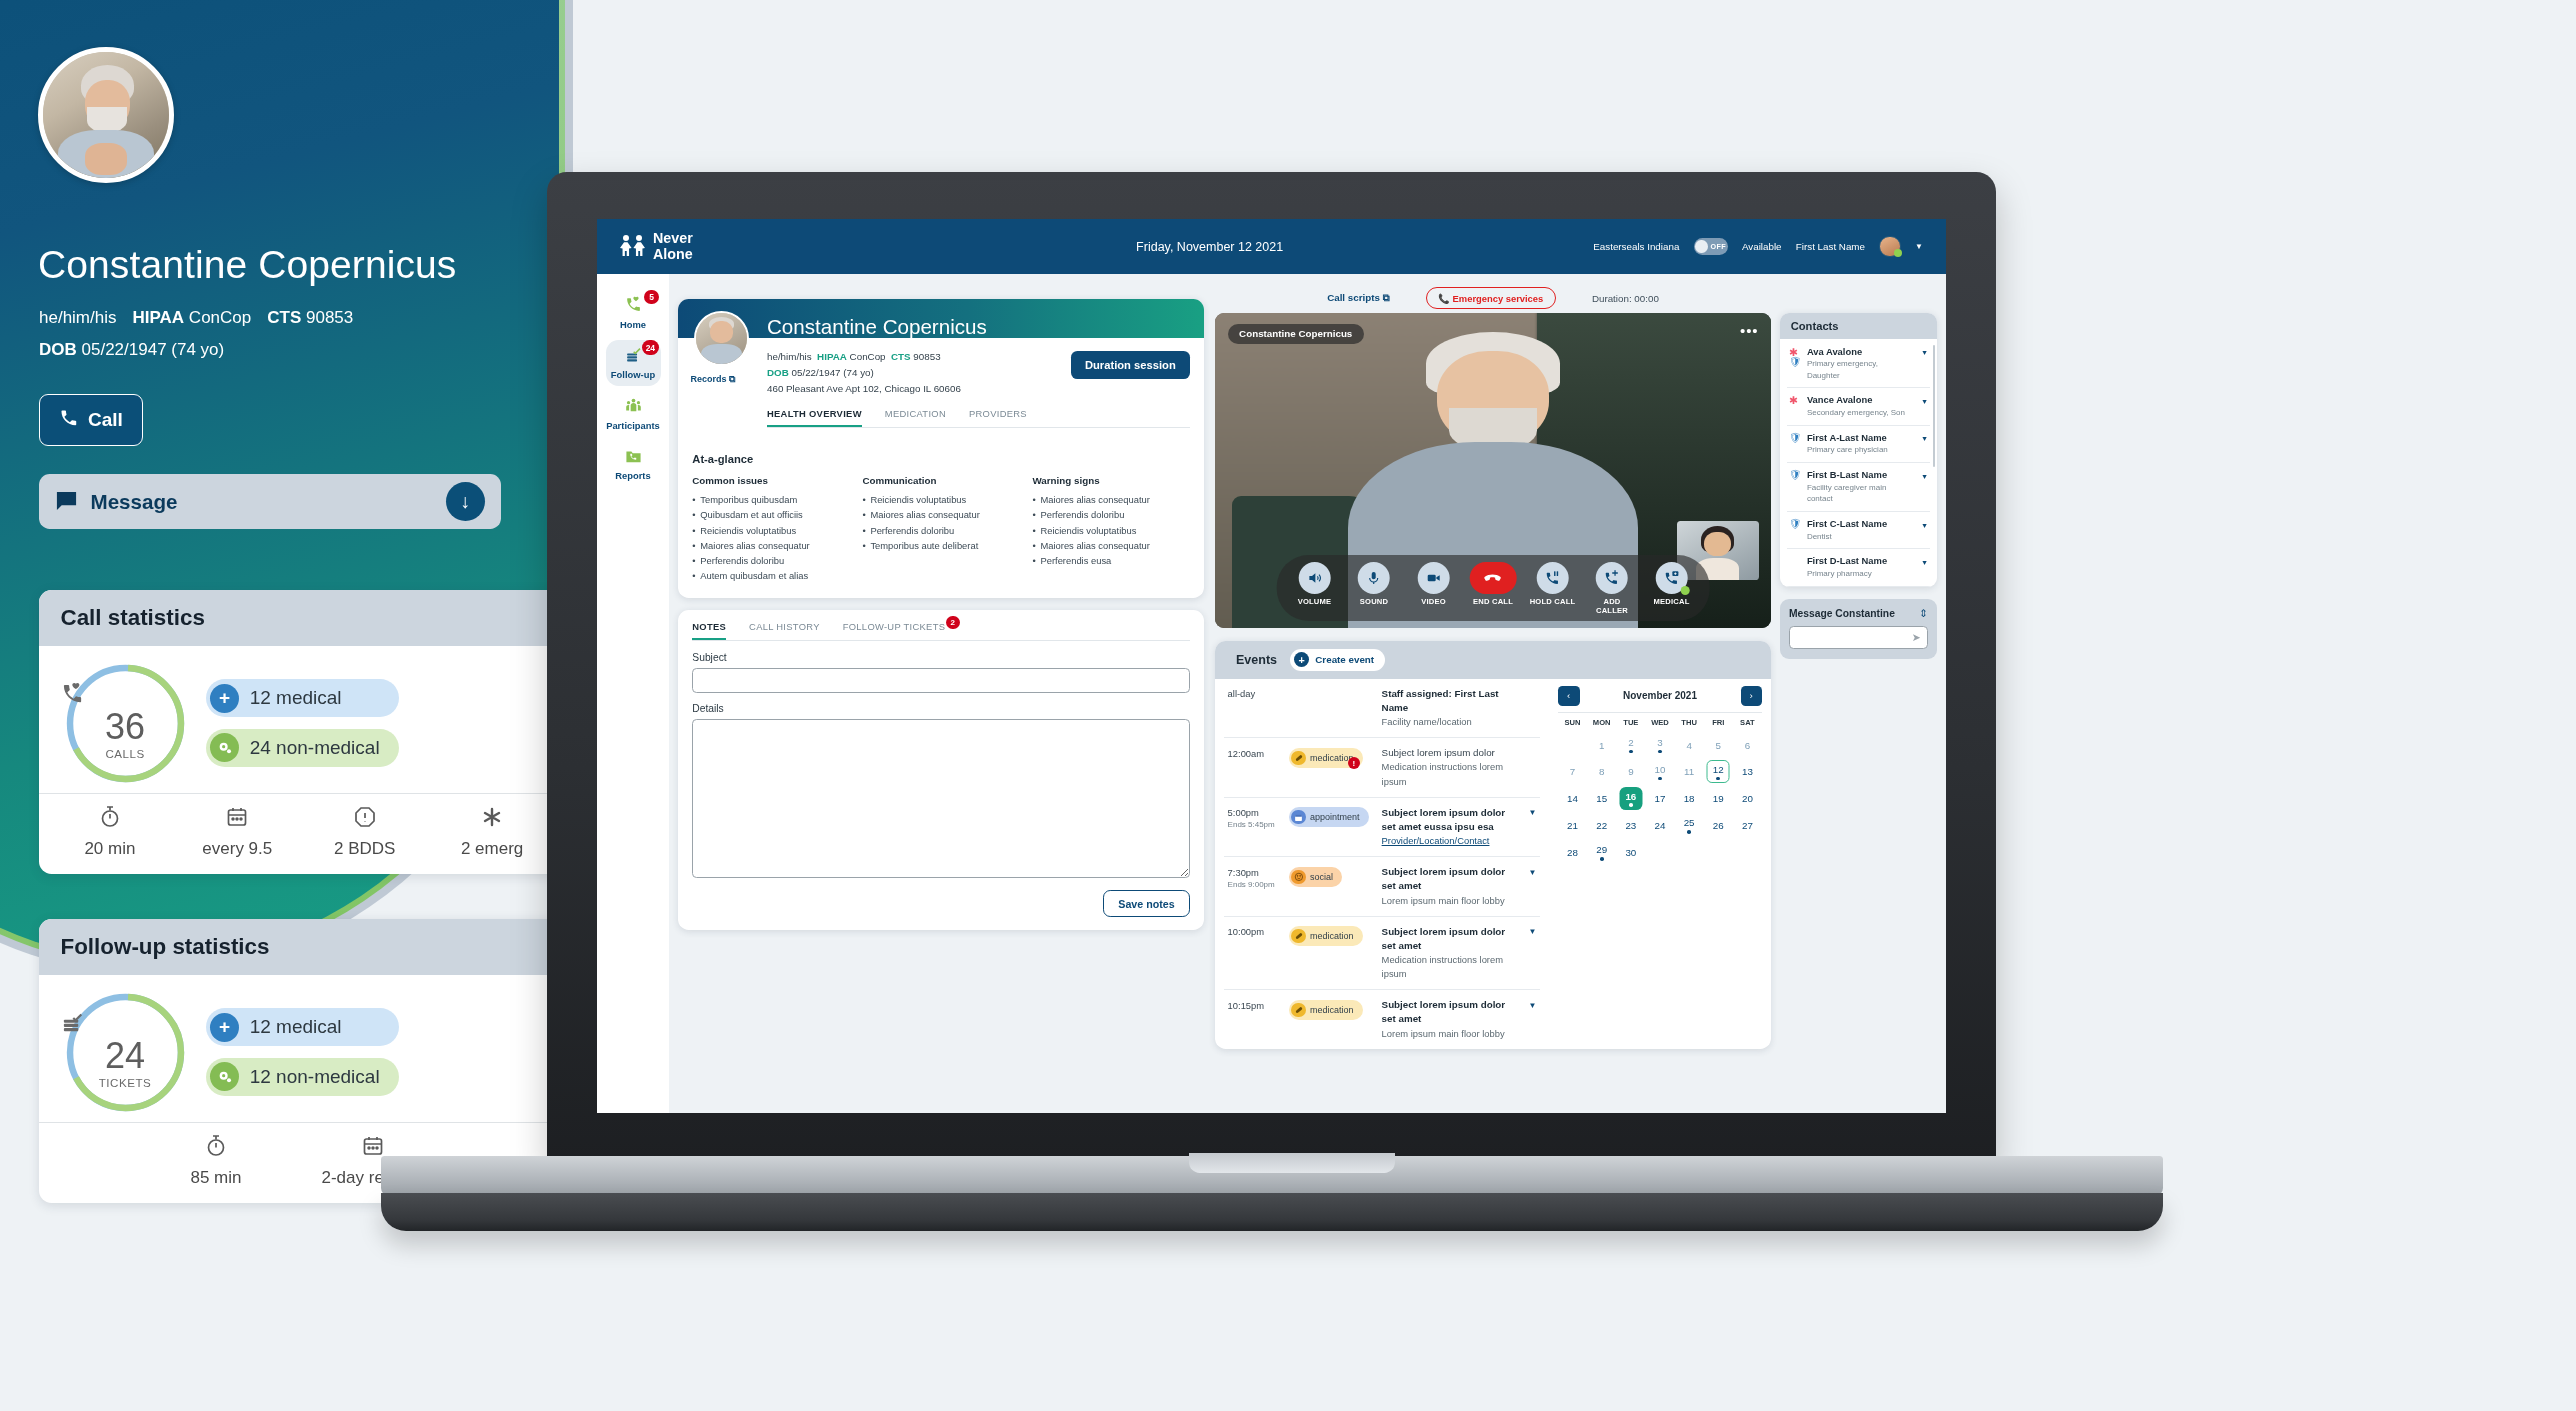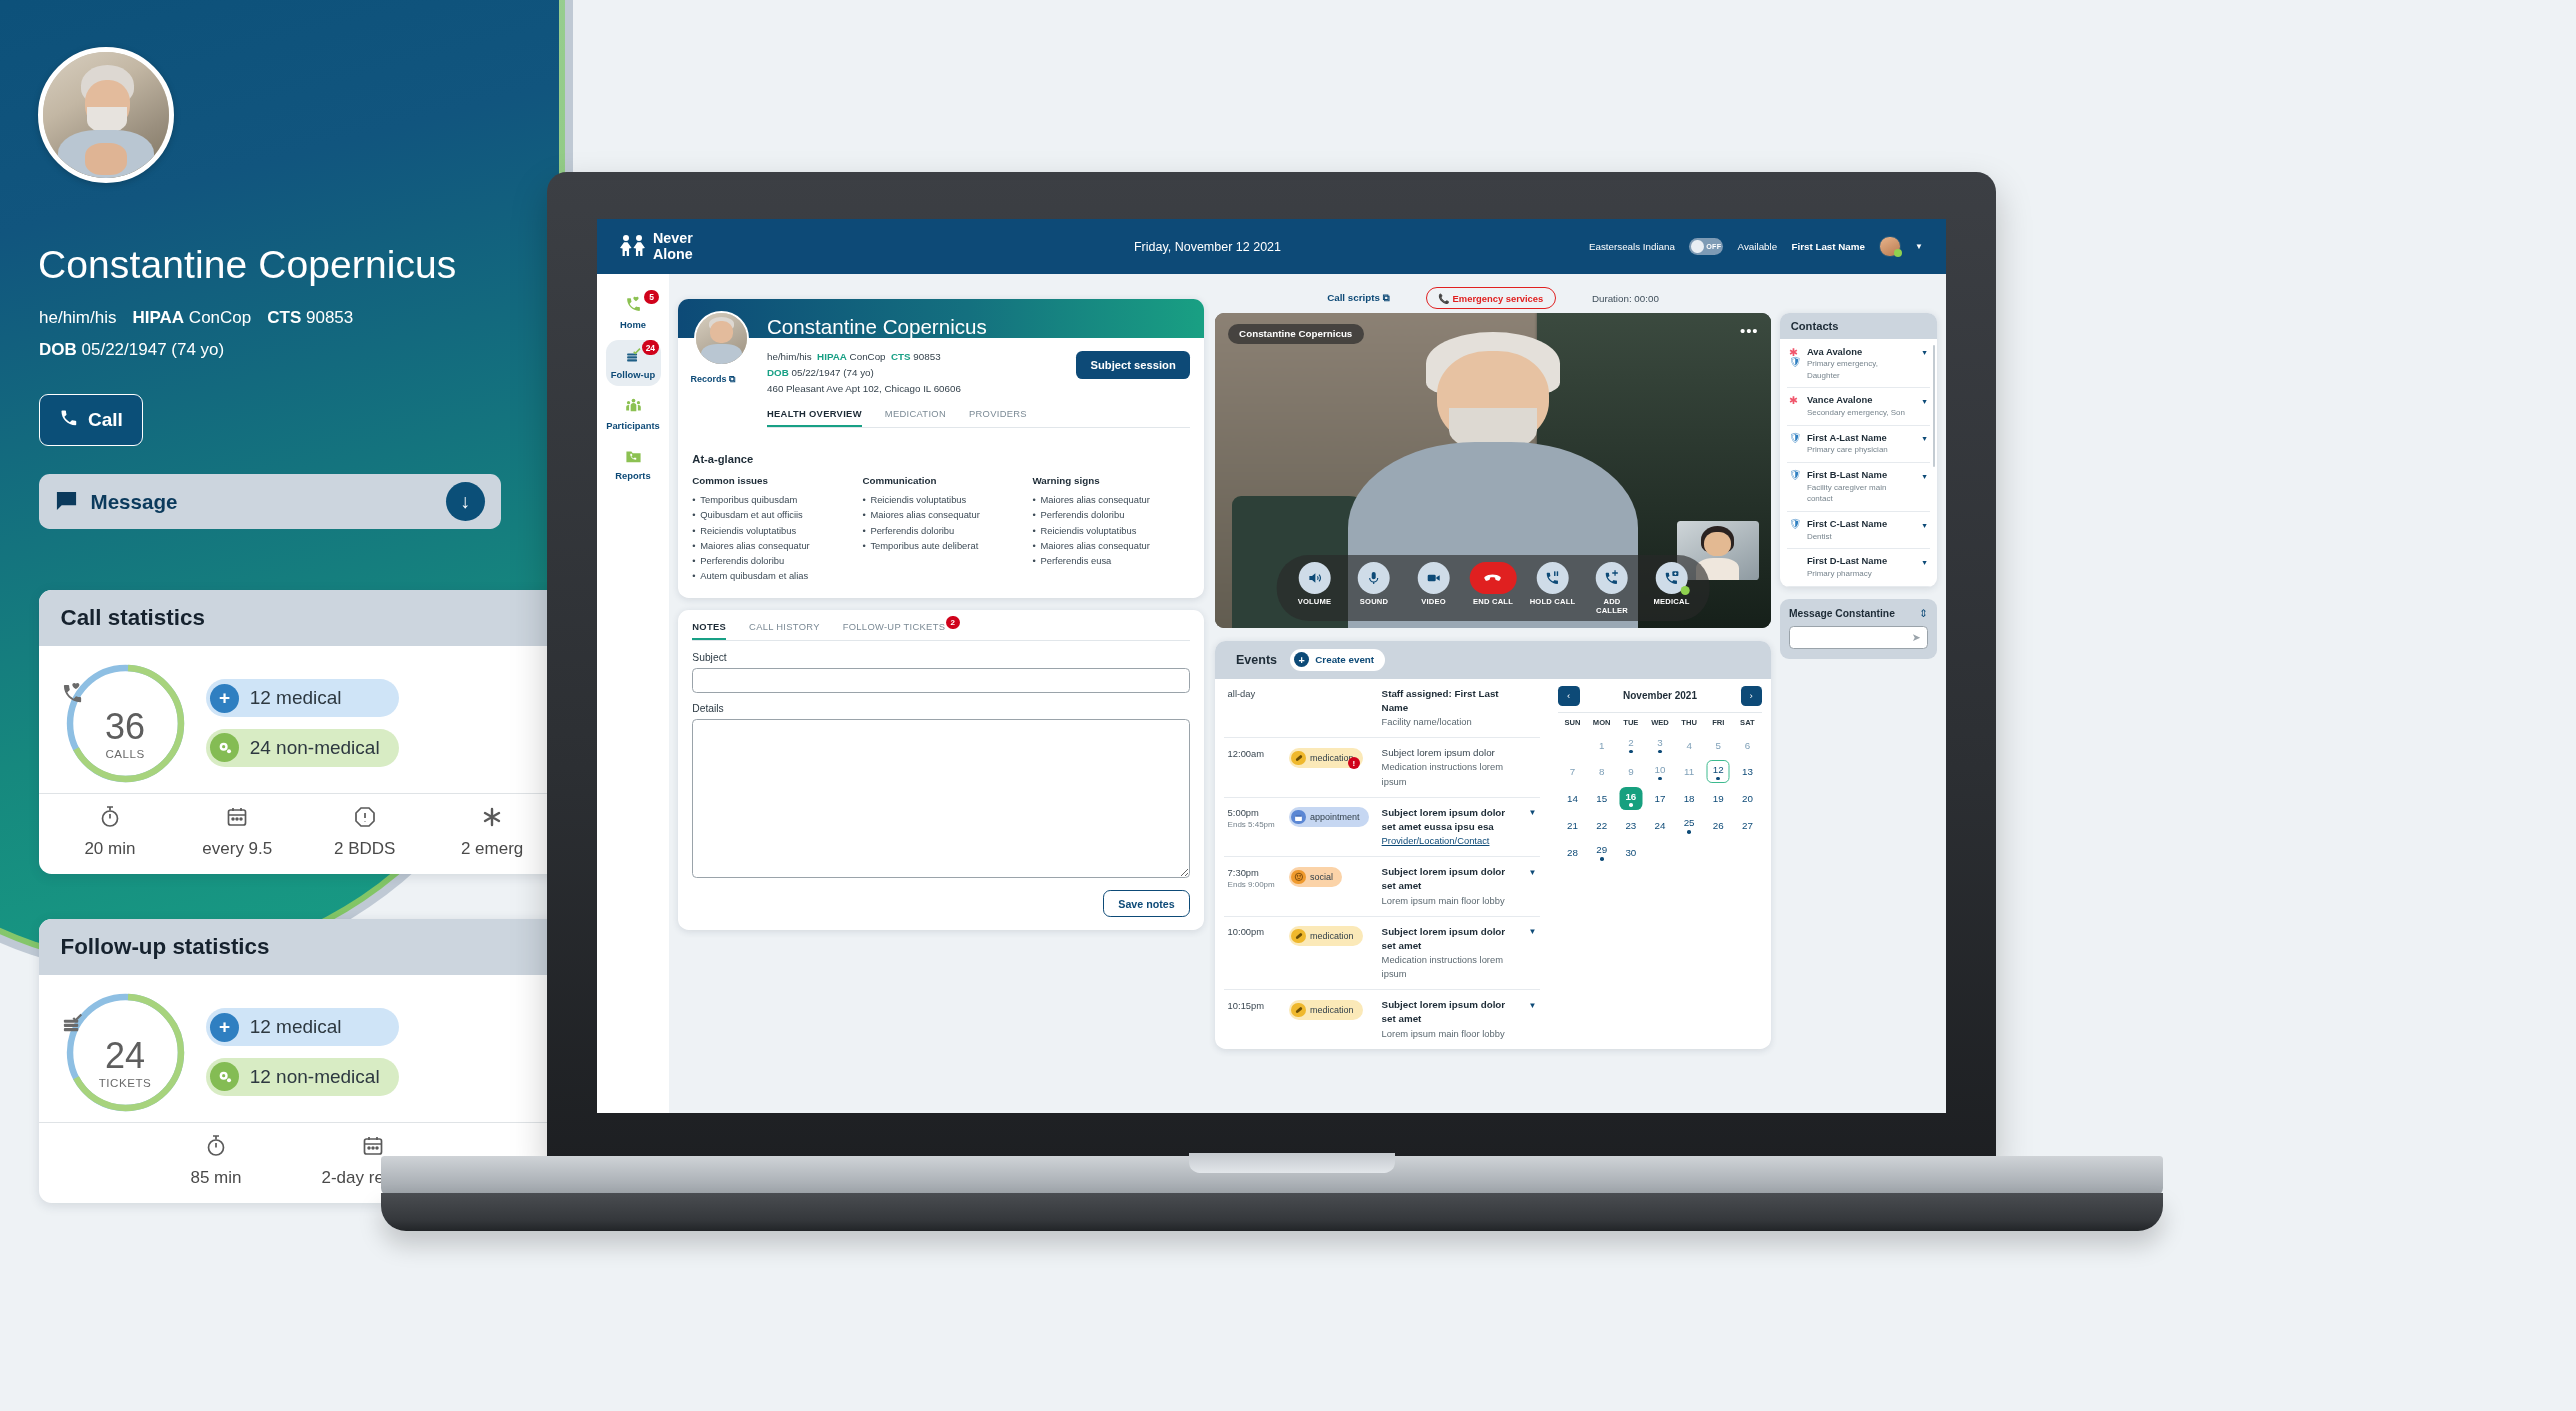--- a/index.html
+++ b/index.html
@@ -143,21 +143,21 @@
   .brand .fig::before { content:""; position:absolute; left: 2.7px; top:0; width:6.3px; height:6.3px; border-radius:50%; background:#fff; }
   .brand .fig::after { content:""; position:absolute; left:0; top: 7.2px; width:11.6px; height:14.3px; background:#fff;
       clip-path: polygon(35% 0,65% 0,100% 40%,78% 45%,78% 100%,58% 100%,58% 62%,42% 62%,42% 100%,22% 100%,22% 45%,0 40%); }
   .brand .btxt { font-size: 14.3px; font-weight: bold; line-height: 1.08; }
   .topdate { flex: 1; text-align:center; font-size: 12.5px; font-weight: 500; }
   .topright { display:flex; align-items:center; gap: 14.3px; font-size: 9.8px; }
   .org { font-size: 9.8px; }
   .toggle { width: 34px; height: 17px; border-radius: 9px; background:#7e9bb5; display:flex; align-items:center; padding:1.8px; }
   .toggle .knob { width: 13.4px; height: 13.4px; border-radius:50%; background:#e9eef3; }
   .toggle .off { font-size: 7.2px; color:#fff; font-weight:bold; margin-left: 2.7px; letter-spacing:0.3px; }
-  .uname { font-size: 9.8px; font-weight: bold; }
+  .uname { font-size: 9.8px; font-weight: normal; }
   .uav { width: 21.5px; height: 21.5px; border-radius:50%; position:relative;
          background: linear-gradient(150deg,#e8b48c,#b87a4f); border:0.9px solid #2a5c7d; }
   .uav::after { content:""; position:absolute; right:-1.8px; bottom:-0.9px; width:8px; height:8px; border-radius:50%; background:#8fd14f; }
   .caret { font-size: 8px; }
 
   .body { display:flex; height: 839px; }
 
   .navrail { width: 72px; background:#ffffff; padding-top: 16px; display:flex; flex-direction:column; align-items:center; gap: 5.4px; }
   .nav-item { width: 55px; padding: 6.3px 0 5.4px; border-radius: 12.5px; text-align:center; position:relative; cursor:pointer; }
   .nav-item.active { background:#e7edf2; }
@@ -599,21 +599,21 @@
                     <div class="a1"></div>
                       <div class="a3"></div>
                       <div class="a2"></div>
                       <div class="a4"></div>
                   </div>
                   <div class="pc-records">
                     <span>Records</span>
                     <span>⧉</span>
                   </div>
                   <div class="pc-name">Constantine Copernicus</div>
-                  <div class="pc-complete">Subject session</div>
+                  <div class="pc-complete">Duration session</div>
                   <div class="pc-lines">
                     <div>
                       <span>he/him/his</span>&nbsp;
                       <span class="g">HIPAA</span>
                       <span>ConCop</span>&nbsp;
                       <span class="g">CTS</span>
                       <span>90853</span>
                     </div>
                     <div>
                       <span class="g">DOB</span>

